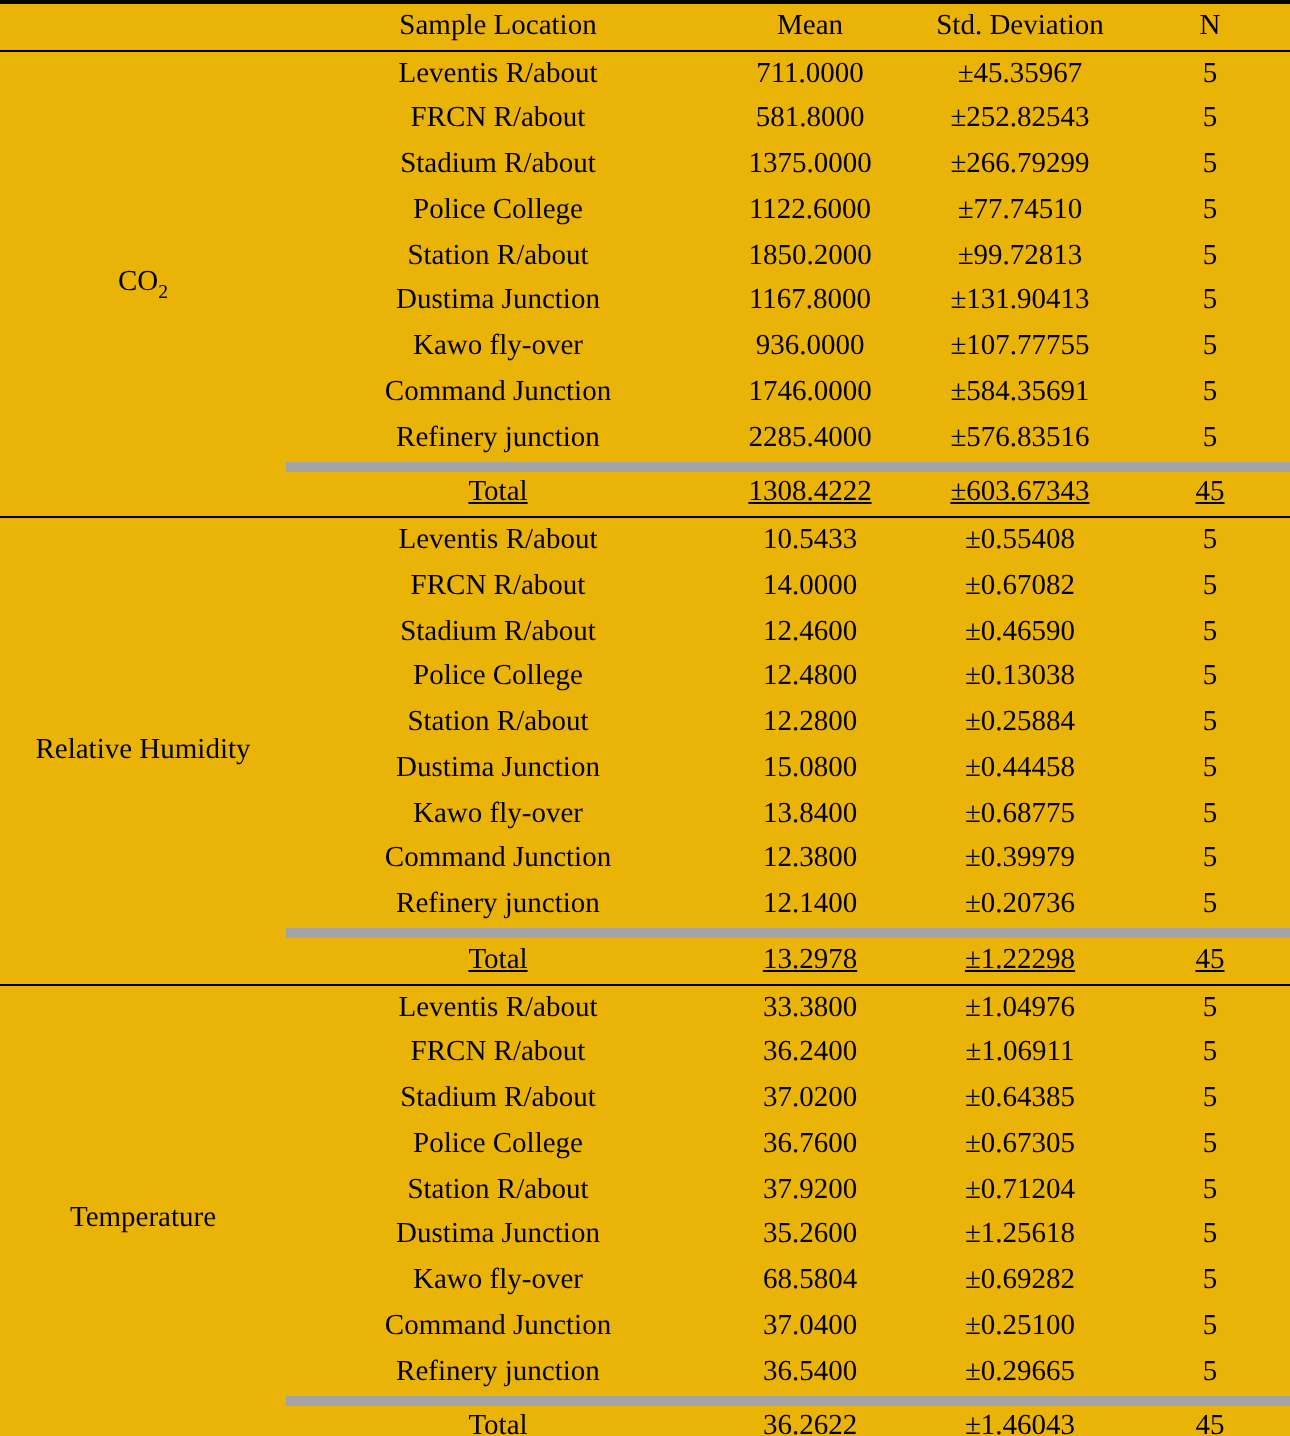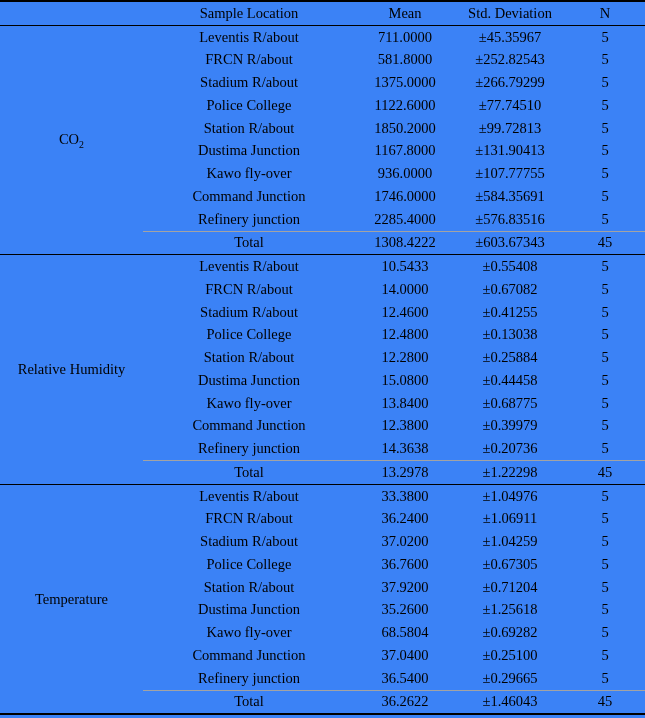--- a/index.html
+++ b/index.html
@@ -3,21 +3,21 @@
 <meta charset="utf-8">
 <style>
   html, body {
     margin: 0;
     padding: 0;
     background: #ffffff;
   }
   .page {
     width: 645px;
     height: 718px;
-    background: #3b82f6;
+    background: #eab308;
     overflow: hidden;
     box-sizing: border-box;
   }
   table.stats {
     border-collapse: collapse;
     table-layout: fixed;
     width: 645px;
     font-family: "Liberation Serif", serif;
     font-size: 14.5px;
     color: #000000;
@@ -40,25 +40,26 @@
   td.var-cell {
     padding-left: 46px;           
     border-bottom: 1.5px solid #000000;  
     margin-left: 28px;
   }
   td.var-cell sub {
     font-size: 0.68em;
   }
   
   td.last-data {
-    border-bottom: 1px solid #a3a3a3;
+    border-bottom: 5px solid #a3a3a3;
   }
   
   tr.total-row td {
     border-bottom: 1.5px solid #000000;
+    text-decoration: underline;
   }
 </style>
 </head>
 <body>
 
 <div class="page">
   <table class="stats">
     <colgroup>
       <col style="width:143px">
       <col style="width:212px">
@@ -147,21 +148,21 @@
         </tr>
         <tr>
           <td>FRCN R/about</td>
           <td>14.0000</td>
           <td>±0.67082</td>
           <td>5</td>
         </tr>
         <tr>
           <td>Stadium R/about</td>
           <td>12.4600</td>
-          <td>±0.41255</td>
+          <td>±0.46590</td>
           <td>5</td>
         </tr>
         <tr>
           <td>Police College</td>
           <td>12.4800</td>
           <td>±0.13038</td>
           <td>5</td>
         </tr>
         <tr>
           <td>Station R/about</td>
@@ -182,21 +183,21 @@
           <td>5</td>
         </tr>
         <tr>
           <td>Command Junction</td>
           <td>12.3800</td>
           <td>±0.39979</td>
           <td>5</td>
         </tr>
         <tr>
           <td class="last-data">Refinery junction</td>
-          <td class="last-data">14.3638</td>
+          <td class="last-data">12.1400</td>
           <td class="last-data">±0.20736</td>
           <td class="last-data">5</td>
         </tr>
         <tr class="total-row">
           <td>Total</td>
           <td>13.2978</td>
           <td>±1.22298</td>
           <td>45</td>
         </tr>
         <tr>
@@ -208,21 +209,21 @@
         </tr>
         <tr>
           <td>FRCN R/about</td>
           <td>36.2400</td>
           <td>±1.06911</td>
           <td>5</td>
         </tr>
         <tr>
           <td>Stadium R/about</td>
           <td>37.0200</td>
-          <td>±1.04259</td>
+          <td>±0.64385</td>
           <td>5</td>
         </tr>
         <tr>
           <td>Police College</td>
           <td>36.7600</td>
           <td>±0.67305</td>
           <td>5</td>
         </tr>
         <tr>
           <td>Station R/about</td>

